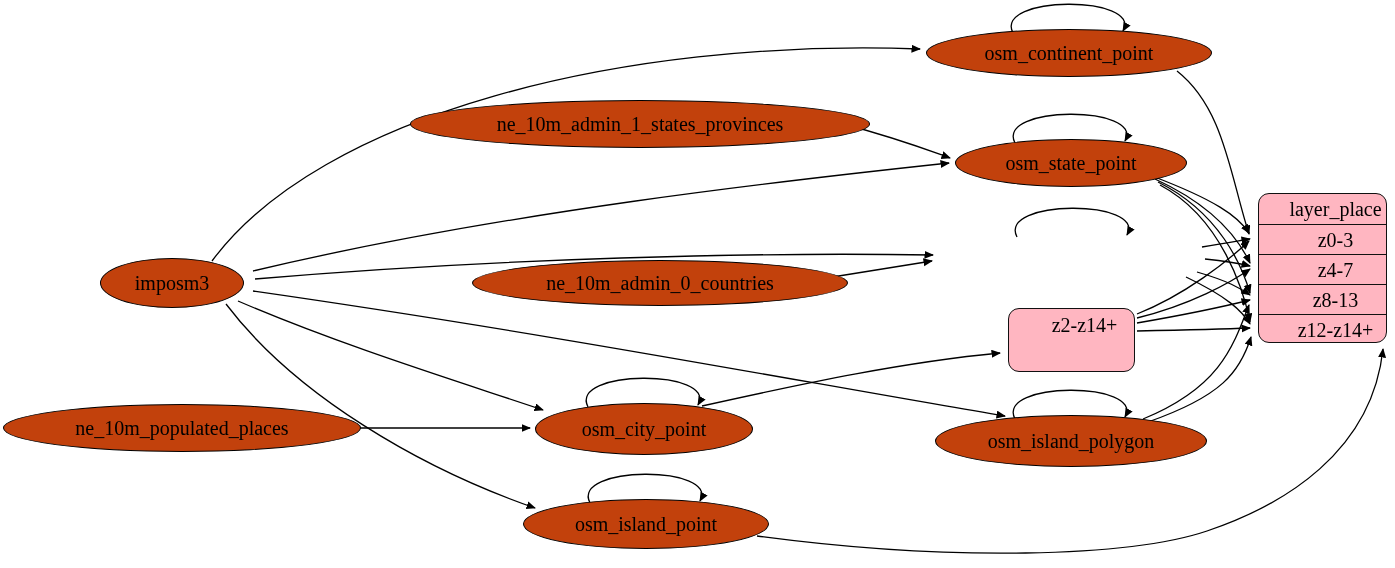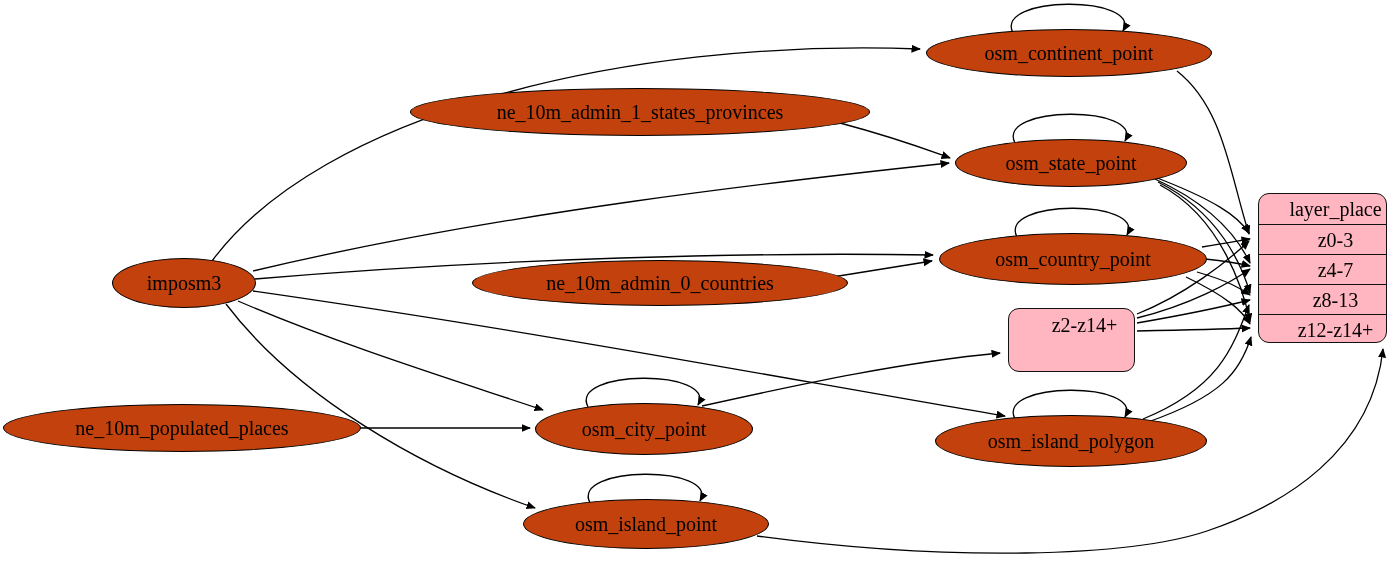--- a/index.html
+++ b/index.html
@@ -61,47 +61,44 @@
     <path marker-end="url(#arrow)" d="M 1137,314 C 1185,295 1228,261 1249,241"></path>
     <path marker-end="url(#arrow)" d="M 1137,318 C 1190,305 1230,283 1250,269"></path>
     <path marker-end="url(#arrow)" d="M 1137,323 C 1195,313 1234,304 1250,300"></path>
     <path marker-end="url(#arrow)" d="M 1137,331 C 1190,330 1228,329 1250,328"></path>
 
     <path marker-end="url(#arrow)" d="M 1143,419 C 1218,388 1232,350 1249,305"></path>
     <path marker-end="url(#arrow)" d="M 1148,422 C 1222,396 1240,372 1251,337"></path>
     <path marker-end="url(#arrow)" d="M 757,536 C 950,562 1130,557 1207,531 C 1284,505 1372,452 1383,349"></path>
   </svg>
 
-  <div class="node" style="left:112px;top:258px;width:142px;height:48px;">
+  <div class="node" style="left:100px;top:258px;width:142px;height:48px;">
     <span>imposm3</span>
   </div>
 
-  <div class="node" style="left:410px;top:88px;width:458px;height:46px;">
+  <div class="node" style="left:410px;top:100px;width:458px;height:46px;">
     <span>ne_10m_admin_1_states_provinces</span>
   </div>
 
   <div class="node" style="left:472px;top:260px;width:374px;height:44px;">
     <span>ne_10m_admin_0_countries</span>
   </div>
 
   <div class="node" style="left:3px;top:404px;width:356px;height:46px;">
     <span>ne_10m_populated_places</span>
   </div>
 
   <div class="node" style="left:926px;top:29px;width:284px;height:46px;">
     <span>osm_continent_point</span>
   </div>
 
   <div class="node" style="left:955px;top:139px;width:230px;height:46px;">
     <span>osm_state_point</span>
   </div>
 
-  <div class="node" style="left:939px;top:233px;width:266px;height:50px;">
-    <span>osm_country_point</span>
-  </div>
 
   <div class="node" style="left:535px;top:403px;width:216px;height:50px;">
     <span>osm_city_point</span>
   </div>
 
   <div class="node" style="left:935px;top:415px;width:270px;height:50px;">
     <span>osm_island_polygon</span>
   </div>
 
   <div class="node" style="left:523px;top:499px;width:244px;height:48px;">

